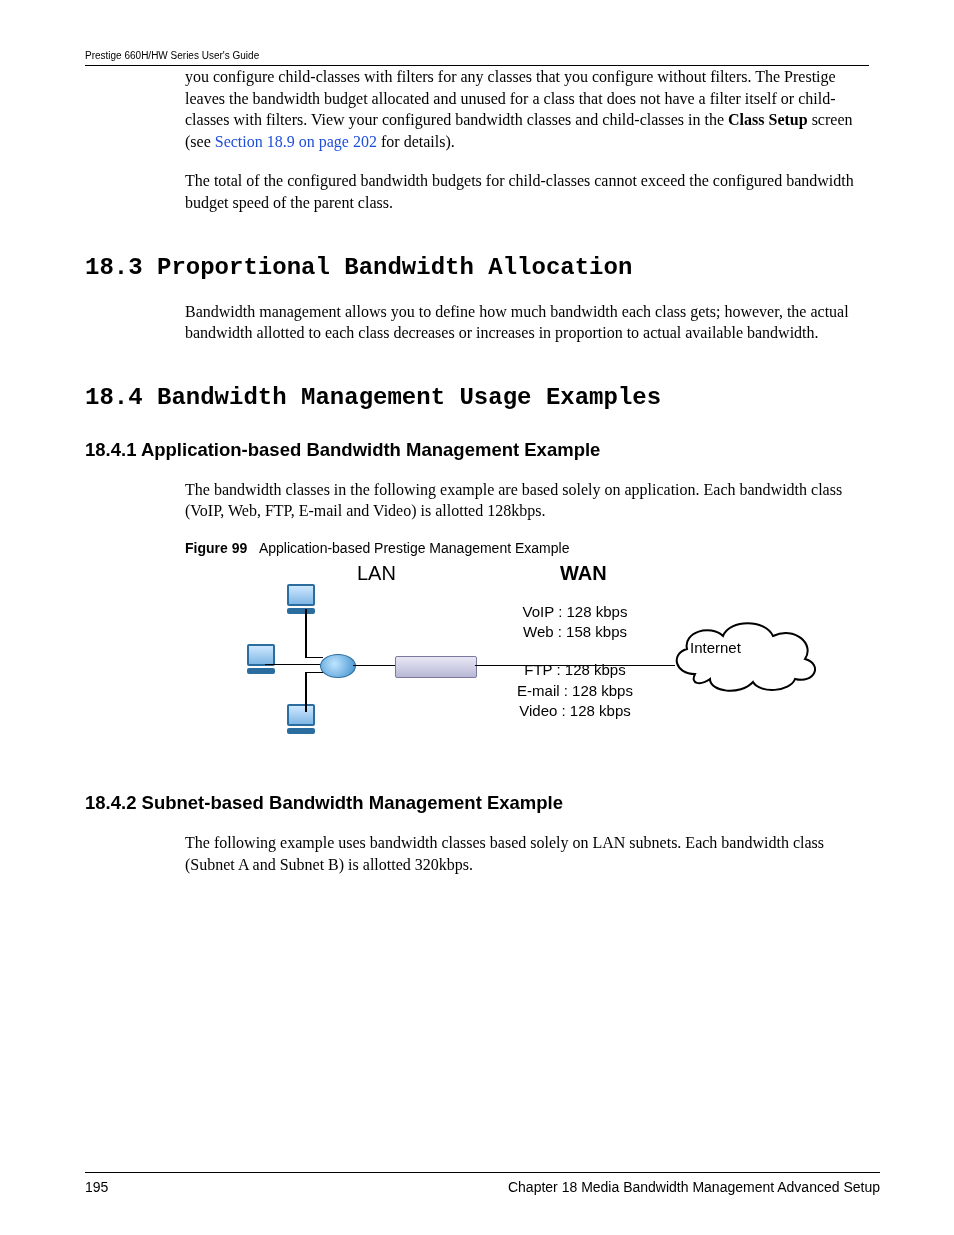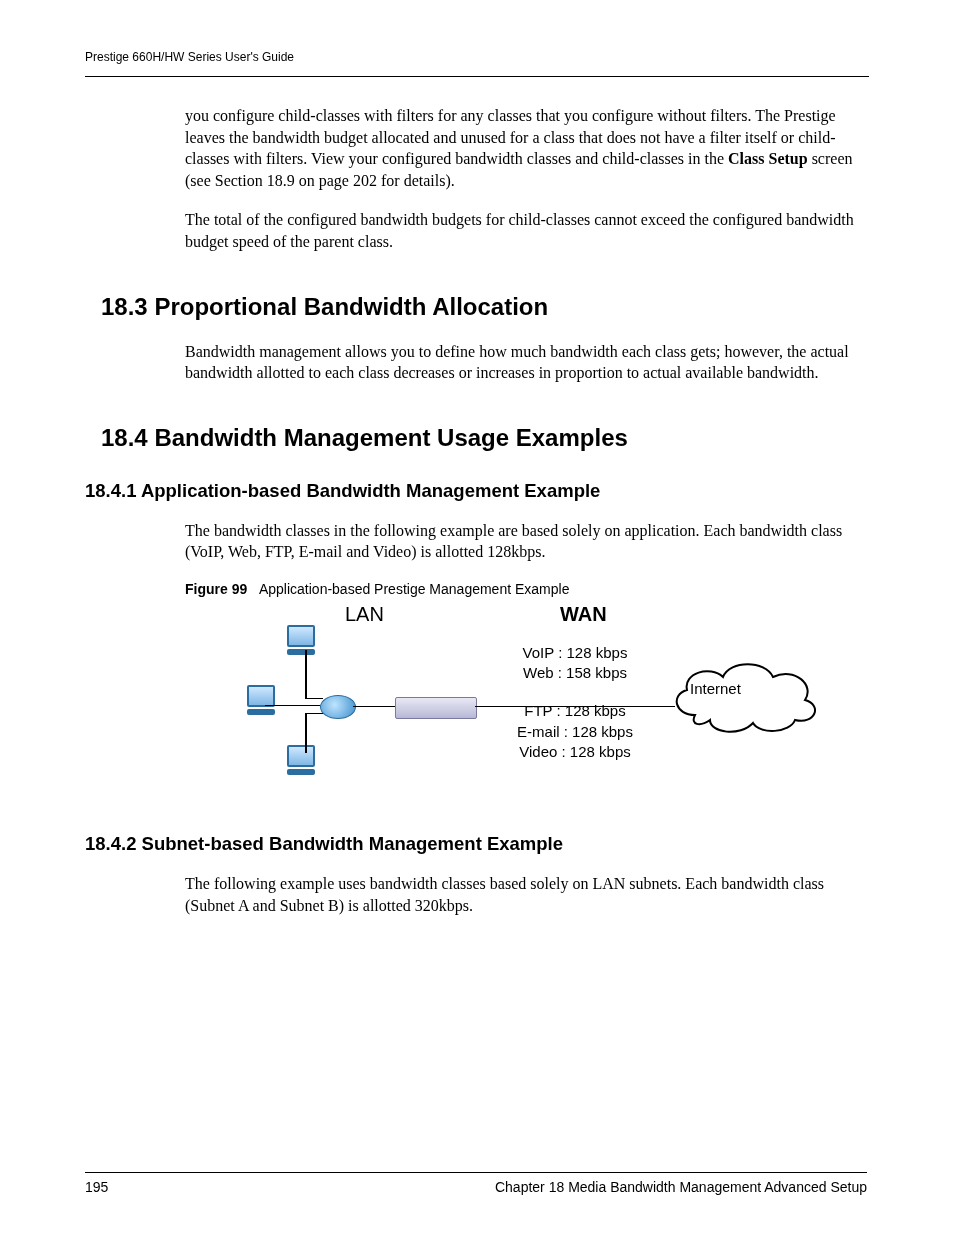--- a/index.html
+++ b/index.html
@@ -11,82 +11,81 @@
     width: 954px;
   }
   .page {
     padding: 50px 85px 40px 85px;
     box-sizing: border-box;
     min-height: 1235px;
     position: relative;
   }
   .header-area {
     font-family: Arial, Helvetica, sans-serif;
-    font-size: 12px;
-    padding-bottom: 12px;
+    font-size: 10px;
+    padding-bottom: 4px;
     border-bottom: 1.5px solid #000;
-    margin-bottom: 28px;
   }
   .body-text {
     font-size: 16px;
     line-height: 1.35;
     margin: 0 0 18px 0;
     padding-left: 100px;
   }
   .h2 {
-    font-family: Liberation Sans, sans-serif;
+    font-family: Liberation Mono, monospace;
     font-weight: bold;
     font-size: 24px;
-    margin: 40px 0 20px 16px;
+    margin: 40px 0 20px 0;
   }
   .h3 {
     font-family: Arial, Helvetica, sans-serif;
     font-weight: bold;
     font-size: 18.5px;
     margin: 28px 0 18px 0;
   }
   .bold { font-weight: bold; }
   a.xref {
-    color: #000000;
+    color: #1d4ed8;
     text-decoration: none;
   }
   .figure-caption {
     font-family: Arial, Helvetica, sans-serif;
     font-size: 14px;
     margin: 14px 0 8px 0;
     padding-left: 100px;
   }
   .figure-caption .fignum { font-weight: bold; text-align: center; }
   .figure {
     padding-left: 100px;
     margin-bottom: 10px;
   }
   .footer-area {
     position: absolute;
-    left: 85px; right: 87px; bottom: 40px;
+    left: 85px; right: 74px; bottom: 40px;
     border-top: 1.5px solid #000;
     padding-top: 6px;
     font-family: Arial, Helvetica, sans-serif;
     font-size: 14px;
     display: flex;
     justify-content: space-between;
   }
   
   .diagram {
     width: 600px;
     height: 200px;
     position: relative;
     margin-left: 80px;
   }
   .label {
     position: absolute;
     font-family: Arial, Helvetica, sans-serif;
     font-size: 20px;
   }
-  .diagram .lan-label { left: 80px; top: -2px; }
+  .diagram .lan-label { left: 92px; top: -2px; }
   .diagram .wan-label { left: 295px; top: -2px; font-weight: bold; }
   .diagram .bw-list {
     position: absolute;
     left: 240px; top: 38px;
     font-family: Arial, Helvetica, sans-serif;
     font-size: 15px;
     text-align: center;
     line-height: 1.35;
     width: 140px;
   }

